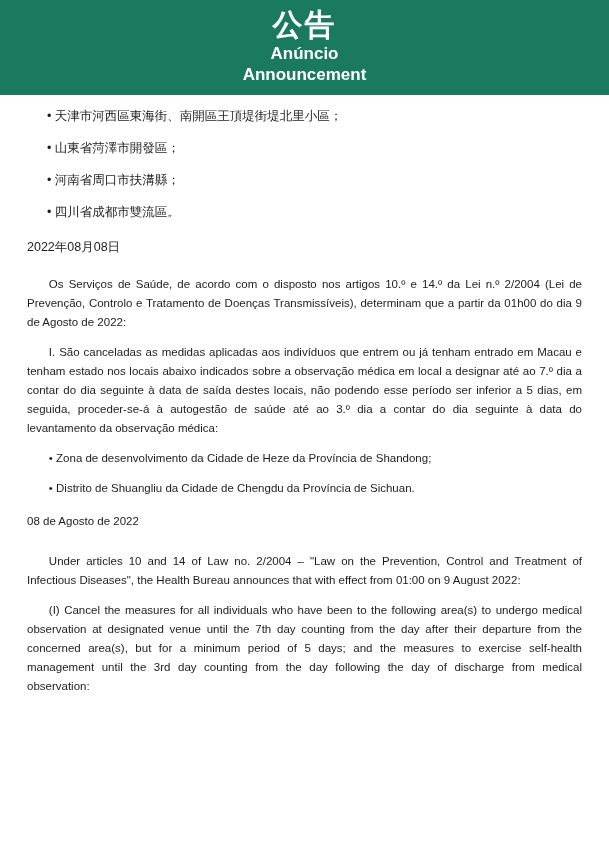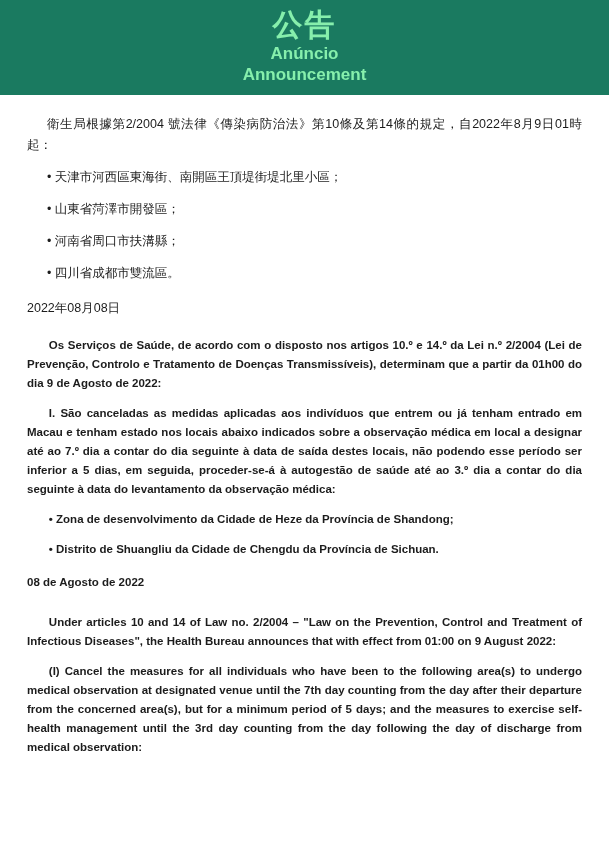--- a/index.html
+++ b/index.html
@@ -11,21 +11,21 @@
     height: 852px;
     margin: 0 auto;
     background: #ffffff;
     overflow: hidden;
     display: flex;
     flex-direction: column;
   }
   
   .header {
     background: #1a7a60;
-    color: #86efac;
+    color: #ffffff;
     text-align: center;
     padding: 7px 0 10px 0;
     flex: 0 0 auto;
   }
   .header .title-zh {
     font-size: 30px;
     font-weight: bold;
     line-height: 36px;
     letter-spacing: 2px;
   }
@@ -46,42 +46,41 @@
     flex: 1 1 auto;
   }
   .sec-zh { font-size: 12.5px; line-height: 21px; text-align: justify; }
   .sec-zh p { margin-top: 11px; }
   .sec-zh .para { text-indent: 1.6em; }
   .sec-zh .bullet { text-indent: 1.6em; }
   .sec-zh .first { margin-top: 19px; }
   .sec-zh .date { margin-top: 14px; text-indent: 0; }
 
   .sec-latin { font-size: 11.5px; line-height: 19px; text-align: justify; }
-  .sec-latin p { margin-top: 11px; font-weight: bold; }
+  .sec-latin p { margin-top: 11px; }
   .sec-latin .para { text-indent: 1.9em; }
   .sec-latin .bullet { text-indent: 1.9em; }
   .sec-latin .date { margin-top: 14px; text-indent: 0; }
   .sec-pt { margin-top: 17px; }
   .sec-en { margin-top: 21px; }
 </style>
 </head>
 <body>
 
 <div class="page">
 
   <div class="header">
     <div class="title-zh">公告</div>
     <div class="title-pt">Anúncio</div>
     <div class="title-en">Announcement</div>
   </div>
 
   <div class="content">
 
     <div class="sec-zh">
-      <p class="para first">衛生局根據第2/2004 號法律《傳染病防治法》第10條及第14條的規定，自2022年8月9日01時起：</p>
       <p class="bullet">• 天津市河西區東海街、南開區王頂堤街堤北里小區；</p>
       <p class="bullet">• 山東省菏澤市開發區；</p>
       <p class="bullet">• 河南省周口市扶溝縣；</p>
       <p class="bullet">• 四川省成都市雙流區。</p>
       <p class="date">2022年08月08日</p>
     </div>
 
     <div class="sec-latin sec-pt">
       <p class="para">Os Serviços de Saúde, de acordo com o disposto nos artigos 10.º e 14.º da Lei n.º 2/2004 (Lei de Prevenção, Controlo e Tratamento de Doenças Transmissíveis), determinam que a partir da 01h00 do dia 9 de Agosto de 2022:</p>
       <p class="para">I. São canceladas as medidas aplicadas aos indivíduos que entrem ou já tenham entrado em Macau e tenham estado nos locais abaixo indicados sobre a observação médica em local a designar até ao 7.º dia a contar do dia seguinte à data de saída destes locais, não podendo esse período ser inferior a 5 dias, em seguida, proceder-se-á à autogestão de saúde até ao 3.º dia a contar do dia seguinte à data do levantamento da observação médica:</p>

